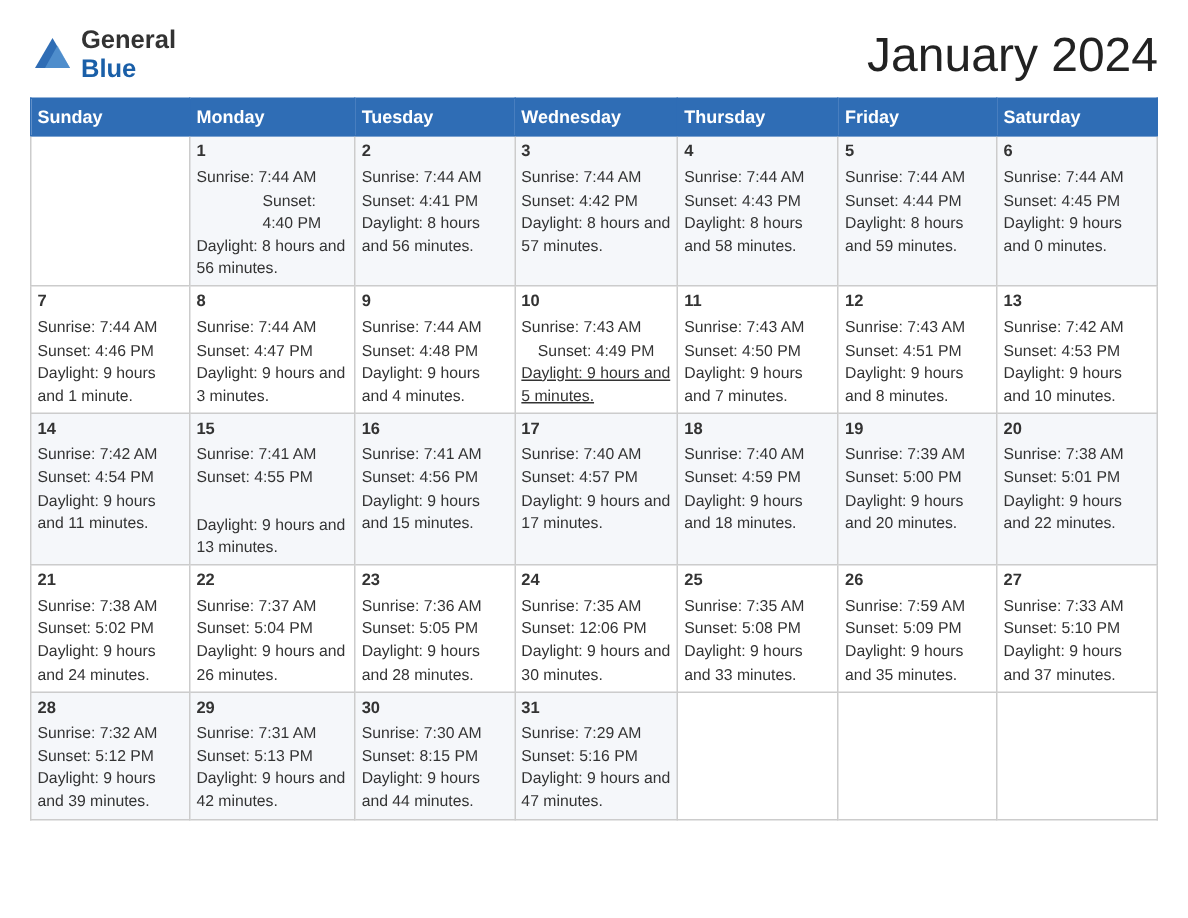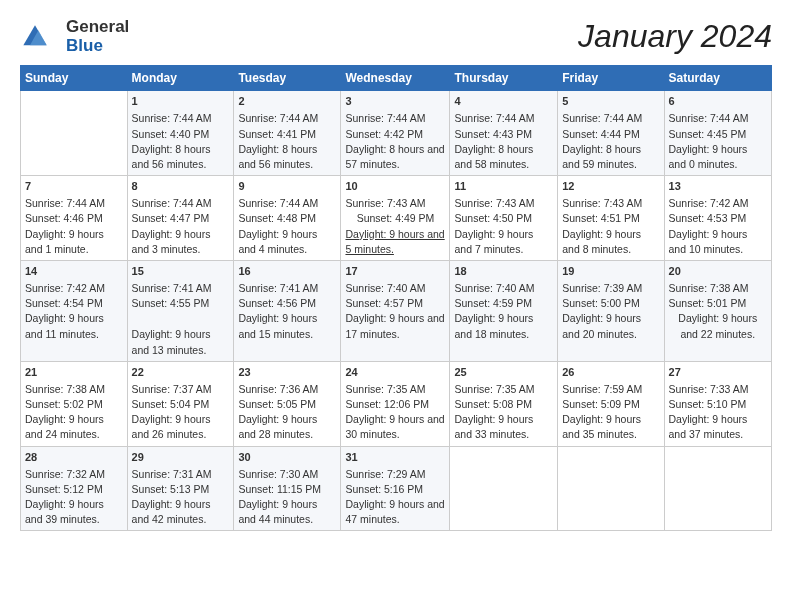--- a/index.html
+++ b/index.html
@@ -17,37 +17,36 @@
     }
     .header {
       display: flex;
       justify-content: space-between;
       align-items: flex-start;
       margin-bottom: 10px;
     }
     .logo {
       display: flex;
       align-items: center;
-      gap: 16px;
+      gap: 4px;
     }
     .logo-text {
       display: flex;
       flex-direction: column;
       font-size: 17px;
       font-weight: bold;
       line-height: 1.1;
     }
     .logo-general { color: #333; }
     .logo-blue { color: #1a5fa8; }
     .logo-icon {
       width: 30px;
       height: 30px;
     }
     .title-block {
-      font-style: italic;
     }
     .month-title {
       font-size: 32px;
       font-weight: normal;
       color: #222;
     }
     .location {
       font-size: 13px;
       color: #444;
     }
@@ -121,21 +120,21 @@
           <th>Friday</th>
           <th>Saturday</th>
         </tr>
     </thead>
     <tbody id="calendar-body">
     <tr>
           <td class="cell-empty"></td>
           <td>
             <span class="day-num">1</span>
             <span style="display: block;">Sunrise: 7:44 AM</span>
-            <span style="display: block;">Sunset: 4:40 PM</span>
+            <span style="display: block; margin-left: 44px;">Sunset: 4:40 PM</span>
             <span style="display: block;">Daylight: 8 hours and 56 minutes.</span>
           </td>
           <td>
             <span class="day-num">2</span>
             <span style="display: block;">Sunrise: 7:44 AM</span>
             <span style="display: block;">Sunset: 4:41 PM</span>
             <span style="display: block;">Daylight: 8 hours and 56 minutes.</span>
           </td>
           <td>
             <span class="day-num">3</span>
@@ -240,21 +239,21 @@
           <td>
             <span class="day-num">19</span>
             <span style="display: block;">Sunrise: 7:39 AM</span>
             <span style="display: block;">Sunset: 5:00 PM</span>
             <span style="display: block;">Daylight: 9 hours and 20 minutes.</span>
           </td>
           <td>
             <span class="day-num">20</span>
             <span style="display: block;">Sunrise: 7:38 AM</span>
             <span style="display: block;">Sunset: 5:01 PM</span>
-            <span style="display: block; text-align: center;">Daylight: 9 hours and 22 minutes.</span>
+            <span style="display: block;">Daylight: 9 hours and 22 minutes.</span>
           </td>
         </tr>
         <tr>
           <td>
             <span class="day-num">21</span>
             <span style="display: block;">Sunrise: 7:38 AM</span>
             <span style="display: block;">Sunset: 5:02 PM</span>
             <span style="display: block;">Daylight: 9 hours and 24 minutes.</span>
           </td>
           <td>
@@ -303,21 +302,21 @@
           </td>
           <td>
             <span class="day-num">29</span>
             <span style="display: block;">Sunrise: 7:31 AM</span>
             <span style="display: block;">Sunset: 5:13 PM</span>
             <span style="display: block;">Daylight: 9 hours and 42 minutes.</span>
           </td>
           <td>
             <span class="day-num">30</span>
             <span style="display: block;">Sunrise: 7:30 AM</span>
-            <span style="display: block;">Sunset: 11:15 PM</span>
+            <span style="display: block;">Sunset: 8:15 PM</span>
             <span style="display: block;">Daylight: 9 hours and 44 minutes.</span>
           </td>
           <td>
             <span class="day-num">31</span>
             <span style="display: block;">Sunrise: 7:29 AM</span>
             <span style="display: block;">Sunset: 5:16 PM</span>
             <span style="display: block;">Daylight: 9 hours and 47 minutes.</span>
           </td>
           <td class="cell-empty"></td>
           <td class="cell-empty"></td>

